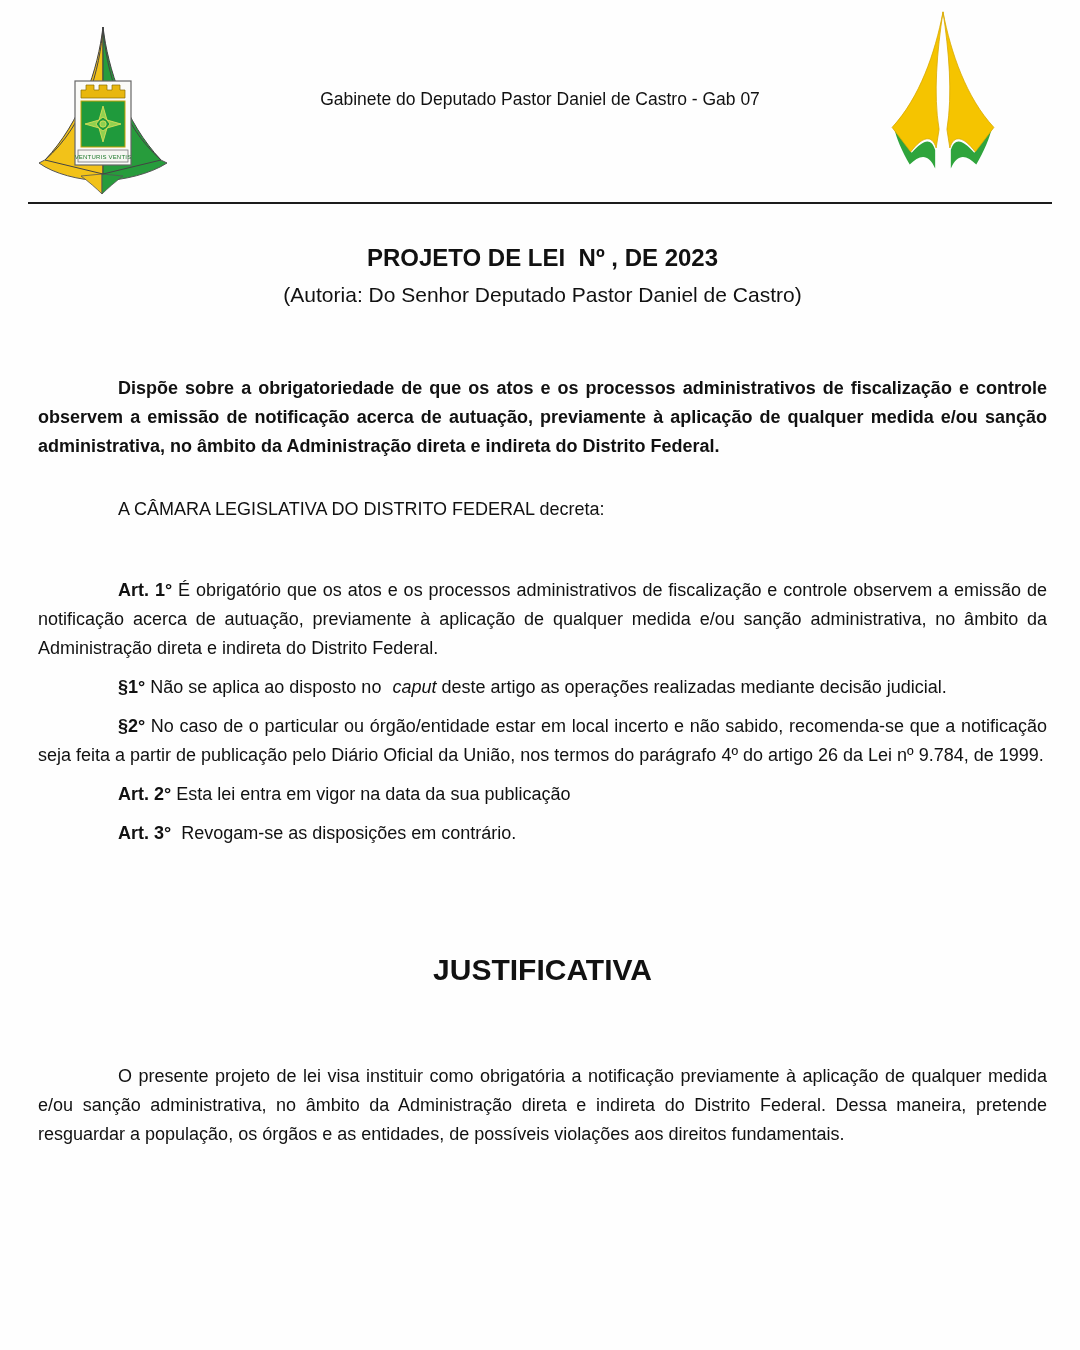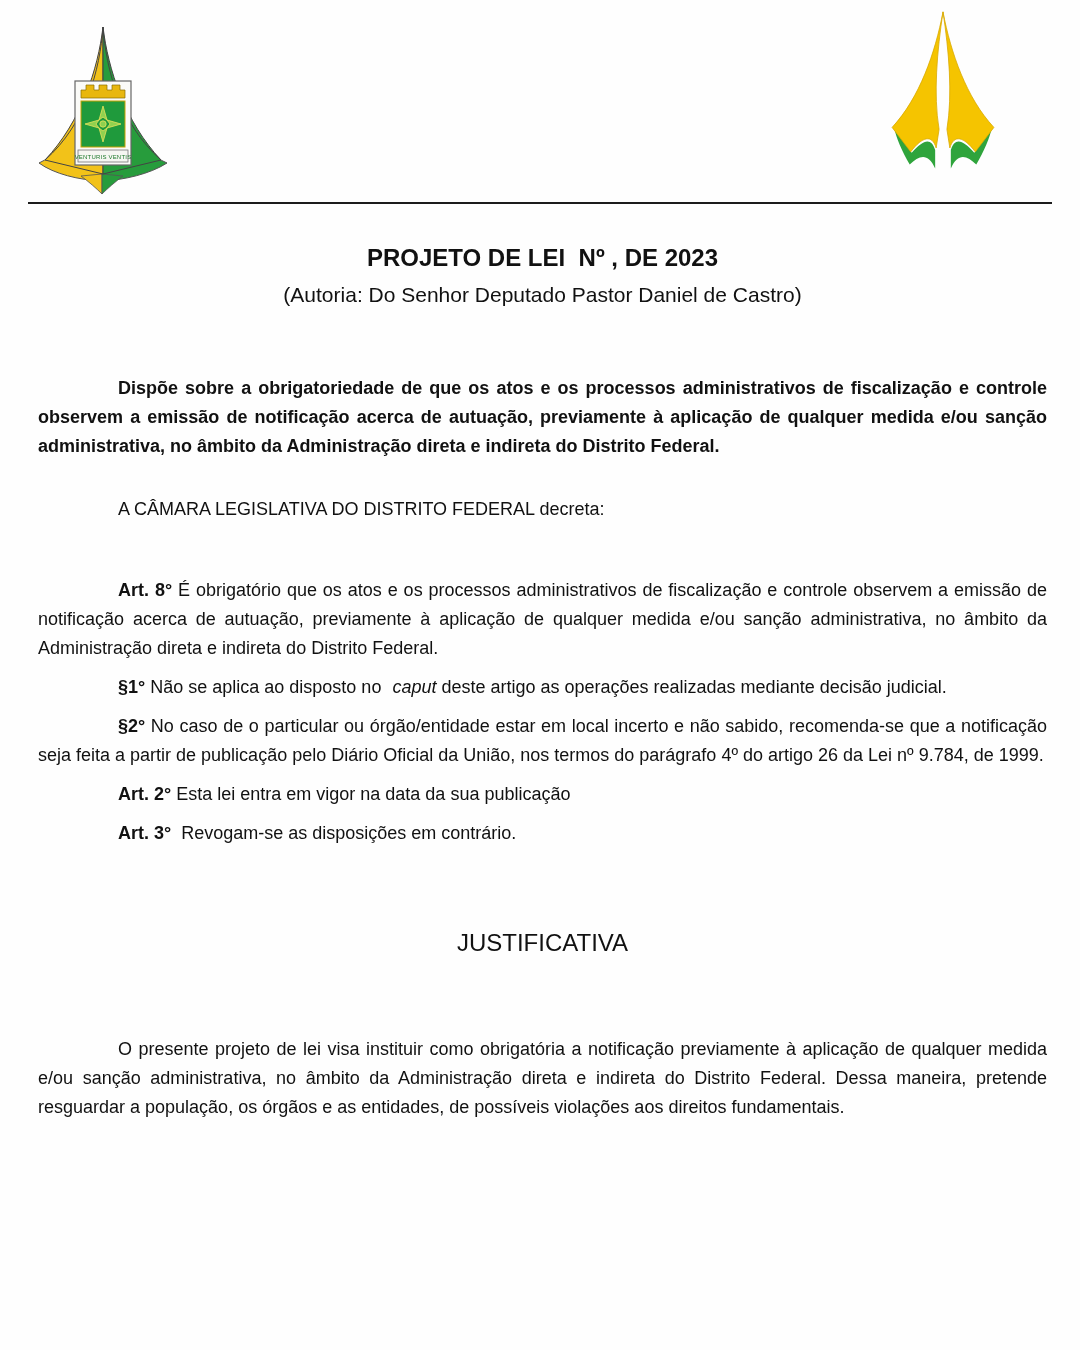--- a/index.html
+++ b/index.html
@@ -46,22 +46,22 @@
     text-indent: 80px;
     margin: 0 0 10px 0;
   }
   .ementa { font-weight: bold; margin-top: 67px !important; }
   .enacting { font-weight: normal; margin-top: 34px !important; text-align: left !important; }
   .art1 { margin-top: 52px !important; }
   .bold-label { font-weight: bold; }
   em.caput { font-style: italic; margin-left: 6px; }
 
   .justif-heading {
-    text-align: center; font-size: 24px; font-weight: normal;
-    margin-top: 80px; line-height: 29px;
+    text-align: center; font-size: 30px; font-weight: bold;
+    margin-top: 107px; line-height: 29px;
   }
   .justif-par { margin-top: 78px !important; }
 
   .art-short { text-align: right; }
 </style>
 </head>
 <body>
 
 <div class="page">
 
@@ -109,35 +109,36 @@
         <path d="M10,124 L28,150 C40,136 48,134 52,147 L52,166 C45,150 36,152 26,162 C18,148 12,134 10,124 Z" fill="#2FA43C"></path>
         <path d="M60,6 C52,48 36,94 8,124 L27,149 C39,133 49,131 53,145 L56,126 C50,90 54,46 60,6 Z" fill="#F5C400" stroke="#D8A900" stroke-width="0.8"></path>
       </g>
       <g transform="translate(120,0) scale(-1,1)">
         <path d="M10,124 L28,150 C40,136 48,134 52,147 L52,166 C45,150 36,152 26,162 C18,148 12,134 10,124 Z" fill="#2FA43C"></path>
         <path d="M60,6 C52,48 36,94 8,124 L27,149 C39,133 49,131 53,145 L56,126 C50,90 54,46 60,6 Z" fill="#F5C400" stroke="#D8A900" stroke-width="0.8"></path>
       </g>
     </svg>
 
     <div class="header-text">
+      <div class="office-name">Gabinete do Deputado Pastor Daniel de Castro - Gab 07</div>
     </div>
   </div>
 
   <div class="rule"></div>
 
   <div class="doc">
 
     <div class="doc-title">PROJETO DE LEI&nbsp; Nº , DE 2023</div>
     <div class="doc-author">(Autoria: Do Senhor Deputado Pastor Daniel de Castro)</div>
 
     <p class="body-par ementa">Dispõe sobre a obrigatoriedade de que os atos e os processos administrativos de fiscalização e controle observem a emissão de notificação acerca de autuação, previamente à aplicação de qualquer medida e/ou sanção administrativa, no âmbito da Administração direta e indireta do Distrito Federal.</p>
 
     <p class="body-par enacting">A CÂMARA LEGISLATIVA DO DISTRITO FEDERAL decreta:</p>
 
-    <p class="body-par art1"><span class="bold-label">Art. 8°</span><span> É obrigatório que os atos e os processos administrativos de fiscalização e controle observem a emissão de notificação acerca de autuação, previamente à aplicação de qualquer medida e/ou sanção administrativa, no âmbito da Administração direta e indireta do Distrito Federal.</span></p>
+    <p class="body-par art1"><span class="bold-label">Art. 1°</span><span> É obrigatório que os atos e os processos administrativos de fiscalização e controle observem a emissão de notificação acerca de autuação, previamente à aplicação de qualquer medida e/ou sanção administrativa, no âmbito da Administração direta e indireta do Distrito Federal.</span></p>
 
     <p class="body-par"><span class="bold-label">§1°</span><span> Não se aplica ao disposto no </span><em class="caput">caput</em><span> deste artigo as operações realizadas mediante decisão judicial.</span></p>
 
     <p class="body-par"><span class="bold-label">§2°</span><span> No caso de o particular ou órgão/entidade estar em local incerto e não sabido, recomenda-se que a notificação seja feita a partir de publicação pelo Diário Oficial da União, nos termos do parágrafo 4º do artigo 26 da Lei nº 9.784, de 1999.</span></p>
 
     <p class="body-par art-short"><span class="bold-label">Art. 2°</span><span> Esta lei entra em vigor na data da sua publicação</span></p>
 
     <p class="body-par art-short"><span class="bold-label">Art. 3°</span><span>&nbsp; Revogam-se as disposições em contrário.</span></p>
 
     <div class="justif-heading">JUSTIFICATIVA</div>

